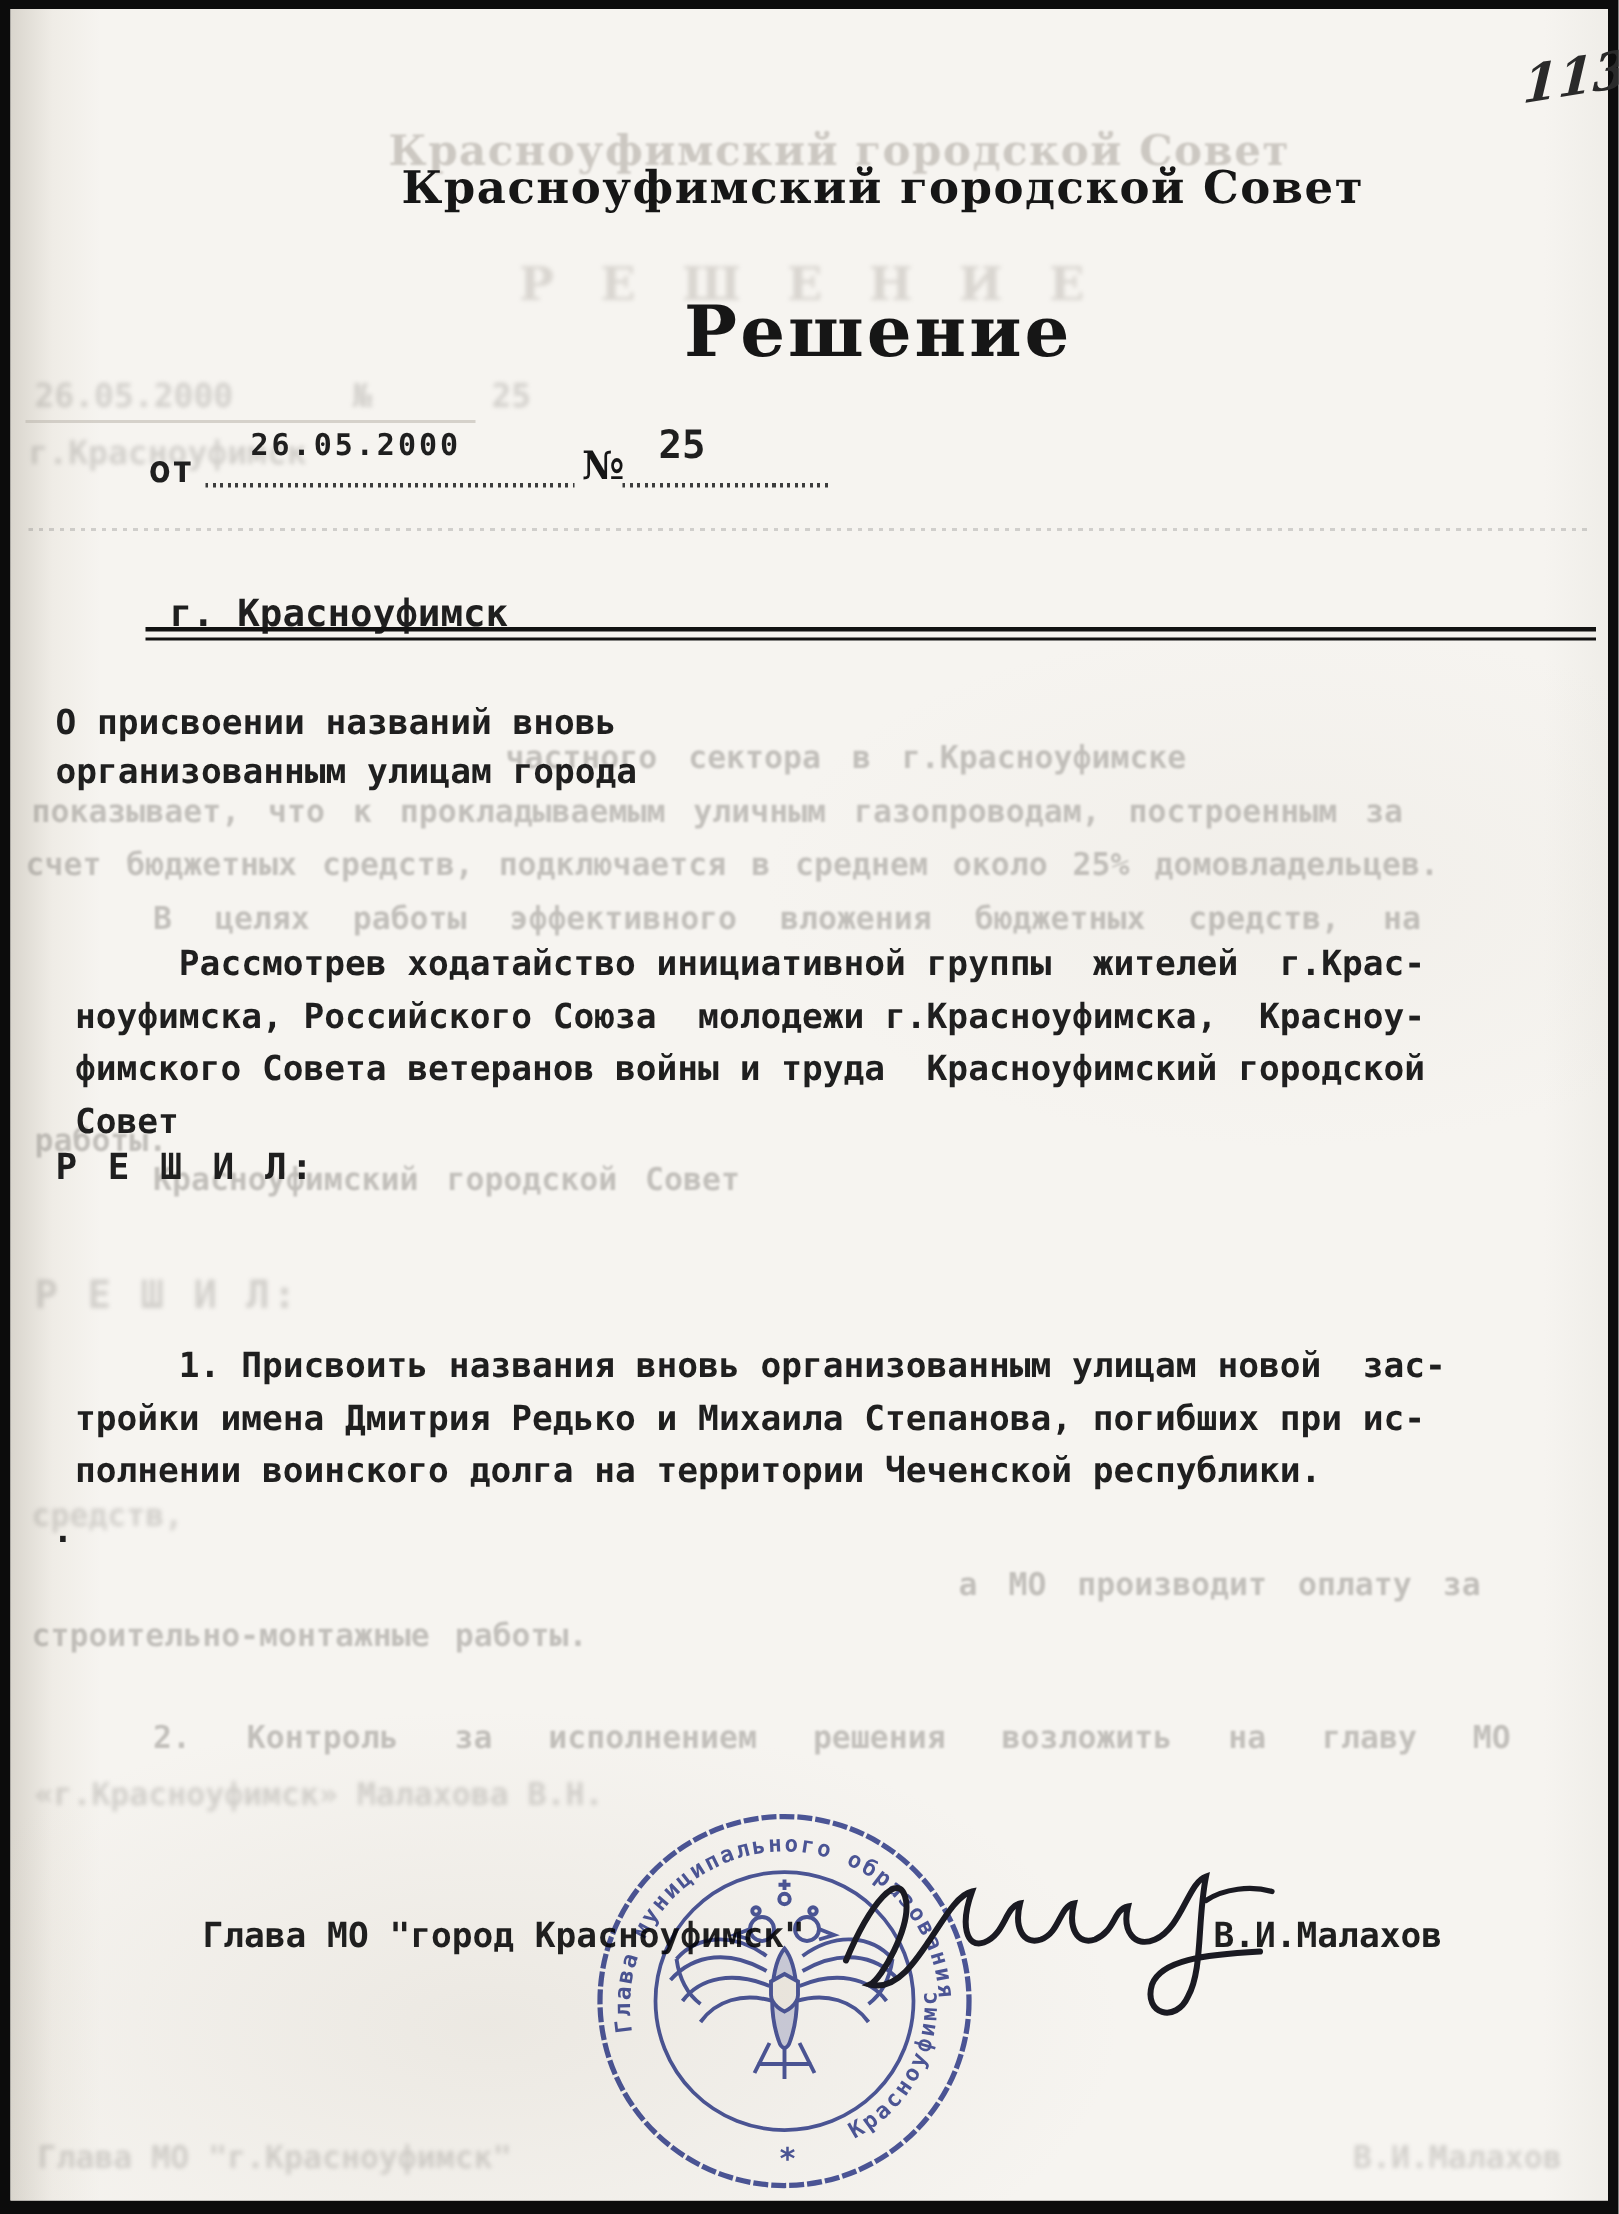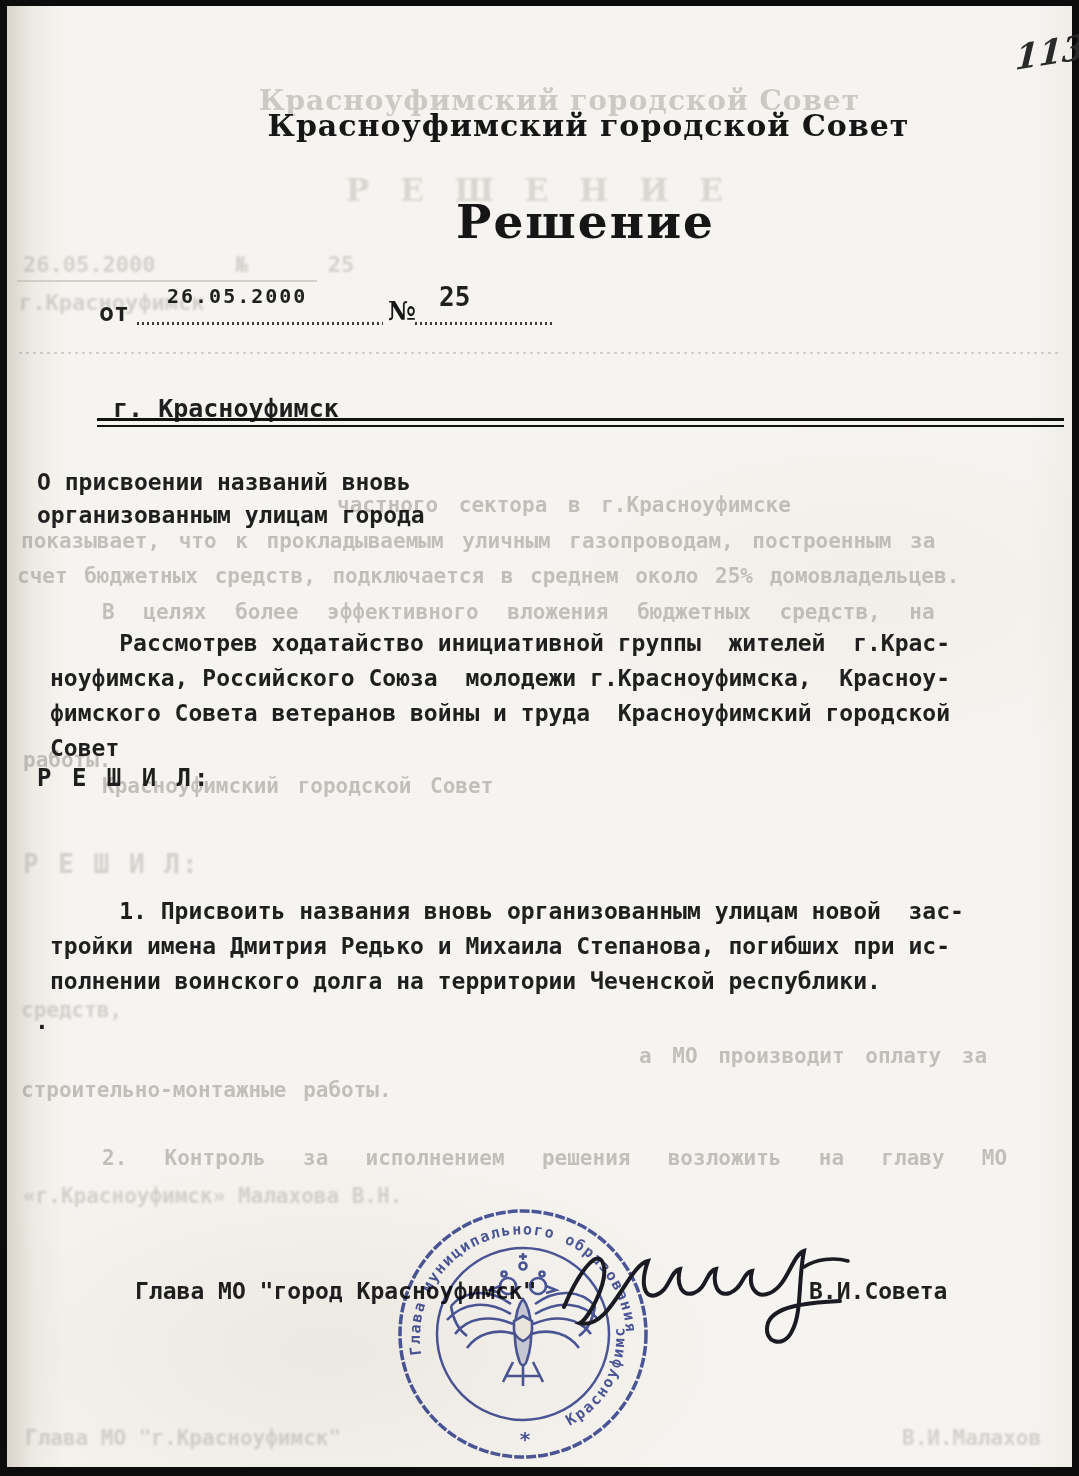--- a/index.html
+++ b/index.html
@@ -49,21 +49,21 @@
   <div class="abs ghost ghost-serif" style="left:0;right:0;top:78px;text-align:center;padding-left:40px;font-size:28px;letter-spacing:1px;">Красноуфимский городской Совет</div>
   <div class="abs ghost ghost-serif ghost-heavy" style="left:0;right:0;top:166px;text-align:center;font-size:31px;letter-spacing:10px;">Р Е Ш Е Н И Е</div>
   <div class="abs ghost ghost-heavy" style="left:16px;top:246px;font-size:22px;">26.05.2000      №      25</div>
   <div class="abs gline" style="left:10px;top:274px;width:300px;"></div>
   <div class="abs ghost ghost-heavy" style="left:12px;top:284px;font-size:22px;">г.Красноуфимск</div>
   <div class="abs gdots" style="left:12px;top:346px;width:1040px;"></div>
 
   <div class="abs ghost" style="left:330px;top:487px;word-spacing:8px;">частного сектора в г.Красноуфимске</div>
   <div class="abs ghost" style="left:14px;top:523px;word-spacing:6px;">показывает, что к прокладываемым уличным газопроводам, построенным за</div>
   <div class="abs ghost" style="left:10px;top:558px;word-spacing:4px;">счет бюджетных средств, подключается в среднем около 25% домовладельцев.</div>
-  <div class="abs ghost" style="left:95px;top:594px;word-spacing:16px;">В целях более эффективного вложения бюджетных средств, на</div>
+  <div class="abs ghost" style="left:95px;top:594px;word-spacing:16px;">В целях работы эффективного вложения бюджетных средств, на</div>
   <div class="abs ghost" style="left:16px;top:742px;">работы.</div>
   <div class="abs ghost" style="left:95px;top:768px;word-spacing:6px;">Красноуфимский городской Совет</div>
   <div class="abs ghost ghost-heavy" style="left:16px;top:843px;font-size:26px;letter-spacing:2px;">Р Е Ш И Л:</div>
   <div class="abs ghost ghost-heavy" style="left:14px;top:992px;">средств,</div>
   <div class="abs ghost" style="left:632px;top:1038px;word-spacing:8px;">а МО производит оплату за</div>
   <div class="abs ghost" style="left:14px;top:1072px;word-spacing:4px;">строительно-монтажные работы.</div>
   <div class="abs ghost" style="left:95px;top:1140px;word-spacing:6px;">2.  Контроль  за  исполнением  решения  возложить  на  главу  МО</div>
   <div class="abs ghost ghost-heavy" style="left:16px;top:1178px;">«г.Красноуфимск» Малахова В.Н.</div>
   <div class="abs ghost ghost-heavy" style="left:18px;top:1420px;">Глава МО "г.Красноуфимск"</div>
   <div class="abs ghost ghost-heavy" style="left:895px;top:1420px;">В.И.Малахов</div>
@@ -93,21 +93,21 @@
 
   <div class="abs mono" style="left:30px;top:758px;font-size:24px;letter-spacing:3px;">Р Е Ш И Л:</div>
 
   <div class="abs mono pre body-block" style="left:30px;top:888px;">     1. Присвоить названия вновь организованным улицам новой  зас-
 тройки имена Дмитрия Редько и Михаила Степанова, погибших при ис-
 полнении воинского долга на территории Чеченской республики.</div>
 
   <div class="abs mono" style="left:28px;top:1002px;font-size:23px;">.</div>
 
   <div class="abs mono" style="left:128px;top:1272px;font-size:23px;">Глава МО "город Красноуфимск"</div>
-  <div class="abs mono" style="left:802px;top:1272px;font-size:23px;">В.И.Совета</div>
+  <div class="abs mono" style="left:802px;top:1272px;font-size:23px;">В.И.Малахов</div>
 
   <svg class="abs" style="left:386px;top:1198px;mix-blend-mode:multiply;opacity:.9;" width="260" height="260" viewBox="0 0 260 260">
     <g fill="none" stroke="#3a4796">
       <circle cx="130" cy="130" r="123" stroke-width="3.5" stroke-dasharray="10 2"></circle>
       <circle cx="130" cy="130" r="86" stroke-width="2.5"></circle>
     </g>
     <defs>
       <path id="arcTop" d="M 30,158 A 103,103 0 1 1 230,158"></path>
       <path id="arcRight" d="M 172,224 A 100,100 0 0 0 231,122"></path>
     </defs>

